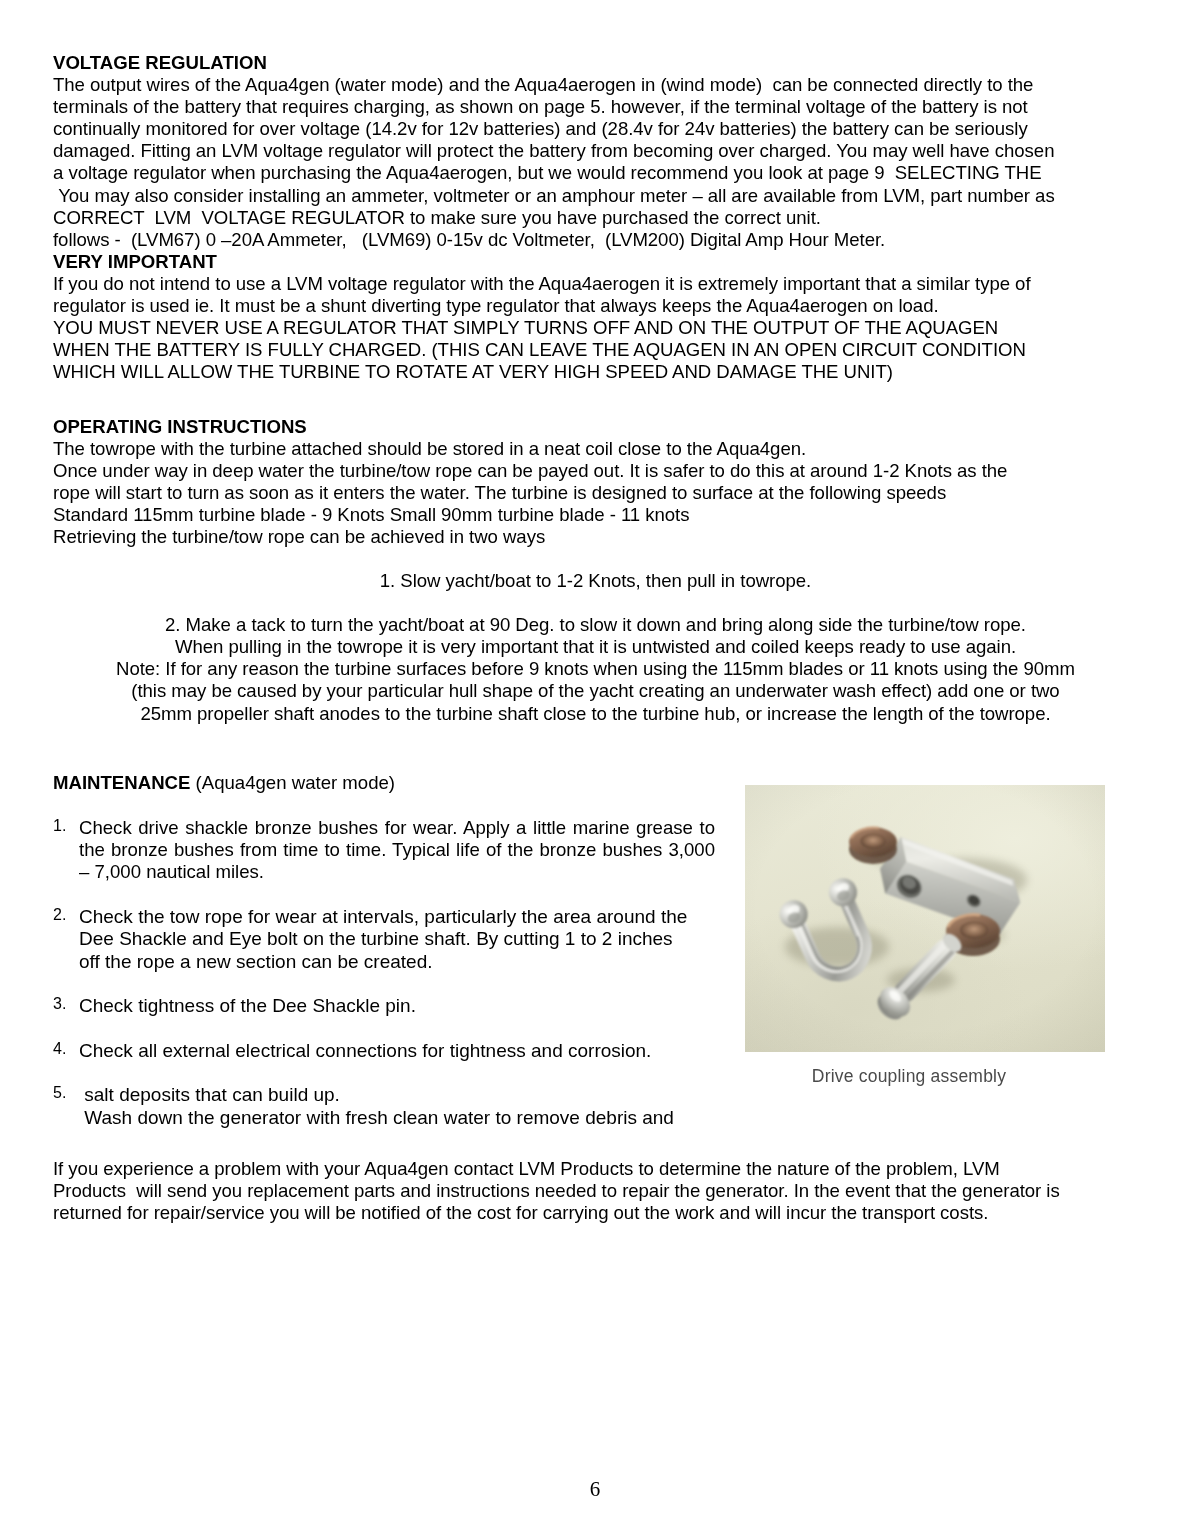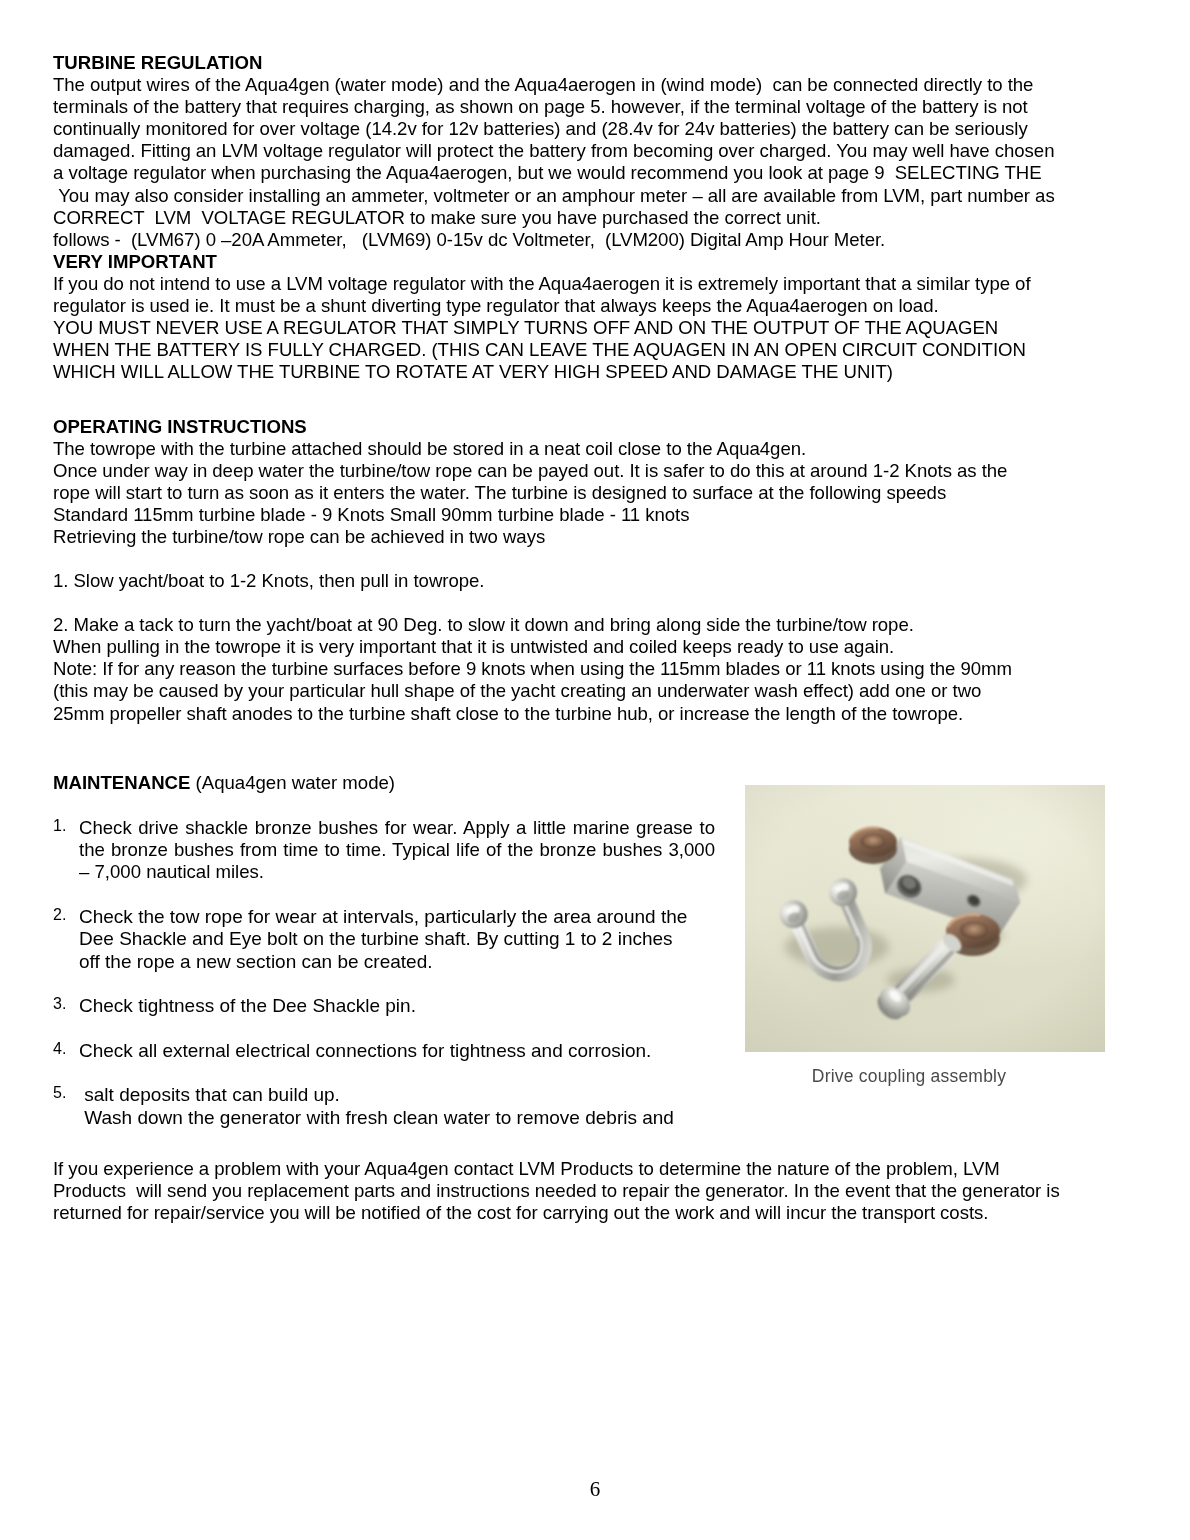--- a/index.html
+++ b/index.html
@@ -40,21 +40,21 @@
     line-height: 22.1px;
     font-weight: bold;
   }
   .blank {
     height: 22.1px;
   }
 
   
   #sec-voltage      { top: 52px; }
   #sec-operating    { top: 416px; }
-  #sec-retrieve     { top: 570px; }
+  #sec-retrieve     { top: 570px; text-align: center; }
 
   
   #sec-maintenance {
     position: absolute;
     left: 53px;
     top: 772px;
     width: 662px;
   }
   .m-head { font-size: 18.6px; line-height: 22.4px; }
   .m-head b { font-weight: bold; }
@@ -131,21 +131,21 @@
     font-size: 21px;
     color: #000;
   }
 </style>
 </head>
 <body>
 
 <div class="page">
 
   <section class="col-full" id="sec-voltage">
-    <div class="hd">TURBINE REGULATION</div>
+    <div class="hd">VOLTAGE REGULATION</div>
     <div class="line">The output wires of the Aqua4gen (water mode) and the Aqua4aerogen in (wind mode)  can be connected directly to the</div>
     <div class="line">terminals of the battery that requires charging, as shown on page 5. however, if the terminal voltage of the battery is not</div>
     <div class="line">continually monitored for over voltage (14.2v for 12v batteries) and (28.4v for 24v batteries) the battery can be seriously</div>
     <div class="line">damaged. Fitting an LVM voltage regulator will protect the battery from becoming over charged. You may well have chosen</div>
     <div class="line">a voltage regulator when purchasing the Aqua4aerogen, but we would recommend you look at page 9  SELECTING THE</div>
     <div class="line"> You may also consider installing an ammeter, voltmeter or an amphour meter – all are available from LVM, part number as</div>
     <div class="line">CORRECT  LVM  VOLTAGE REGULATOR to make sure you have purchased the correct unit.</div>
     <div class="line">follows -  (LVM67) 0 –20A Ammeter,   (LVM69) 0-15v dc Voltmeter,  (LVM200) Digital Amp Hour Meter.</div>
     <div class="hd">VERY IMPORTANT</div>
     <div class="line">If you do not intend to use a LVM voltage regulator with the Aqua4aerogen it is extremely important that a similar type of</div>

